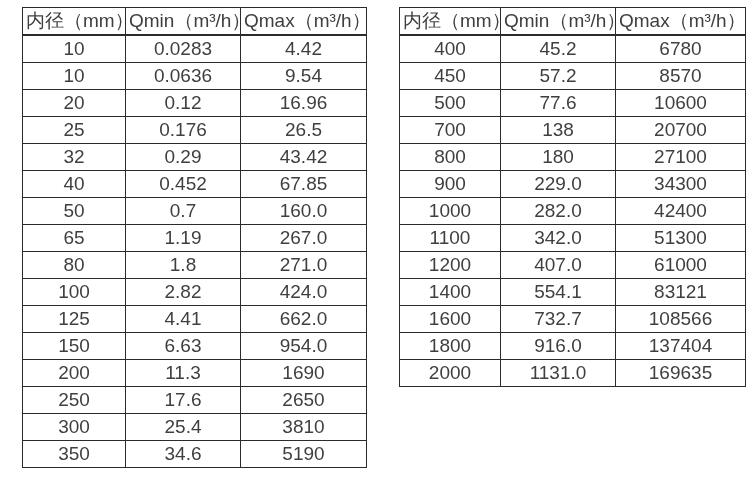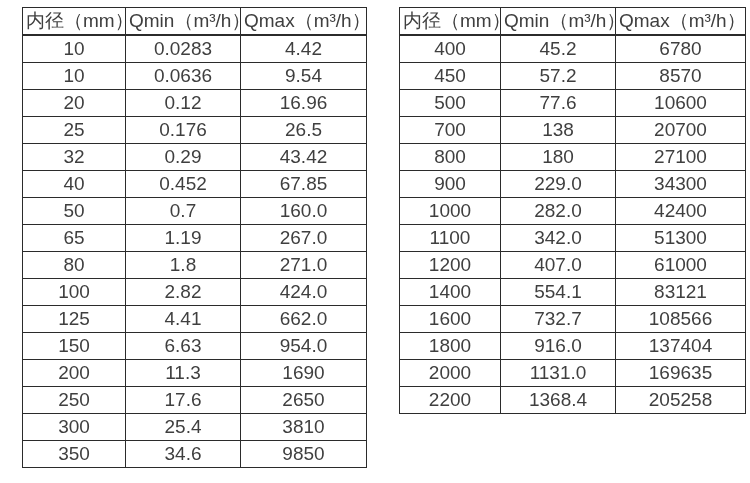--- a/index.html
+++ b/index.html
@@ -136,21 +136,21 @@
           <td>2650</td>
         </tr>
         <tr>
           <td>300</td>
           <td>25.4</td>
           <td>3810</td>
         </tr>
         <tr>
           <td>350</td>
           <td>34.6</td>
-          <td>9850</td>
+          <td>5190</td>
         </tr>
       </tbody>
   </table>
 
   <table class="spec-table t1">
     <colgroup>
       <col style="width:101px">
       <col style="width:115px">
       <col style="width:130px">
     </colgroup>
@@ -220,21 +220,16 @@
         <tr>
           <td>1800</td>
           <td>916.0</td>
           <td>137404</td>
         </tr>
         <tr>
           <td>2000</td>
           <td>1131.0</td>
           <td>169635</td>
         </tr>
-        <tr>
-          <td>2200</td>
-          <td>1368.4</td>
-          <td>205258</td>
-        </tr>
       </tbody>
   </table>
 
 </div>
 
 </body></html>

